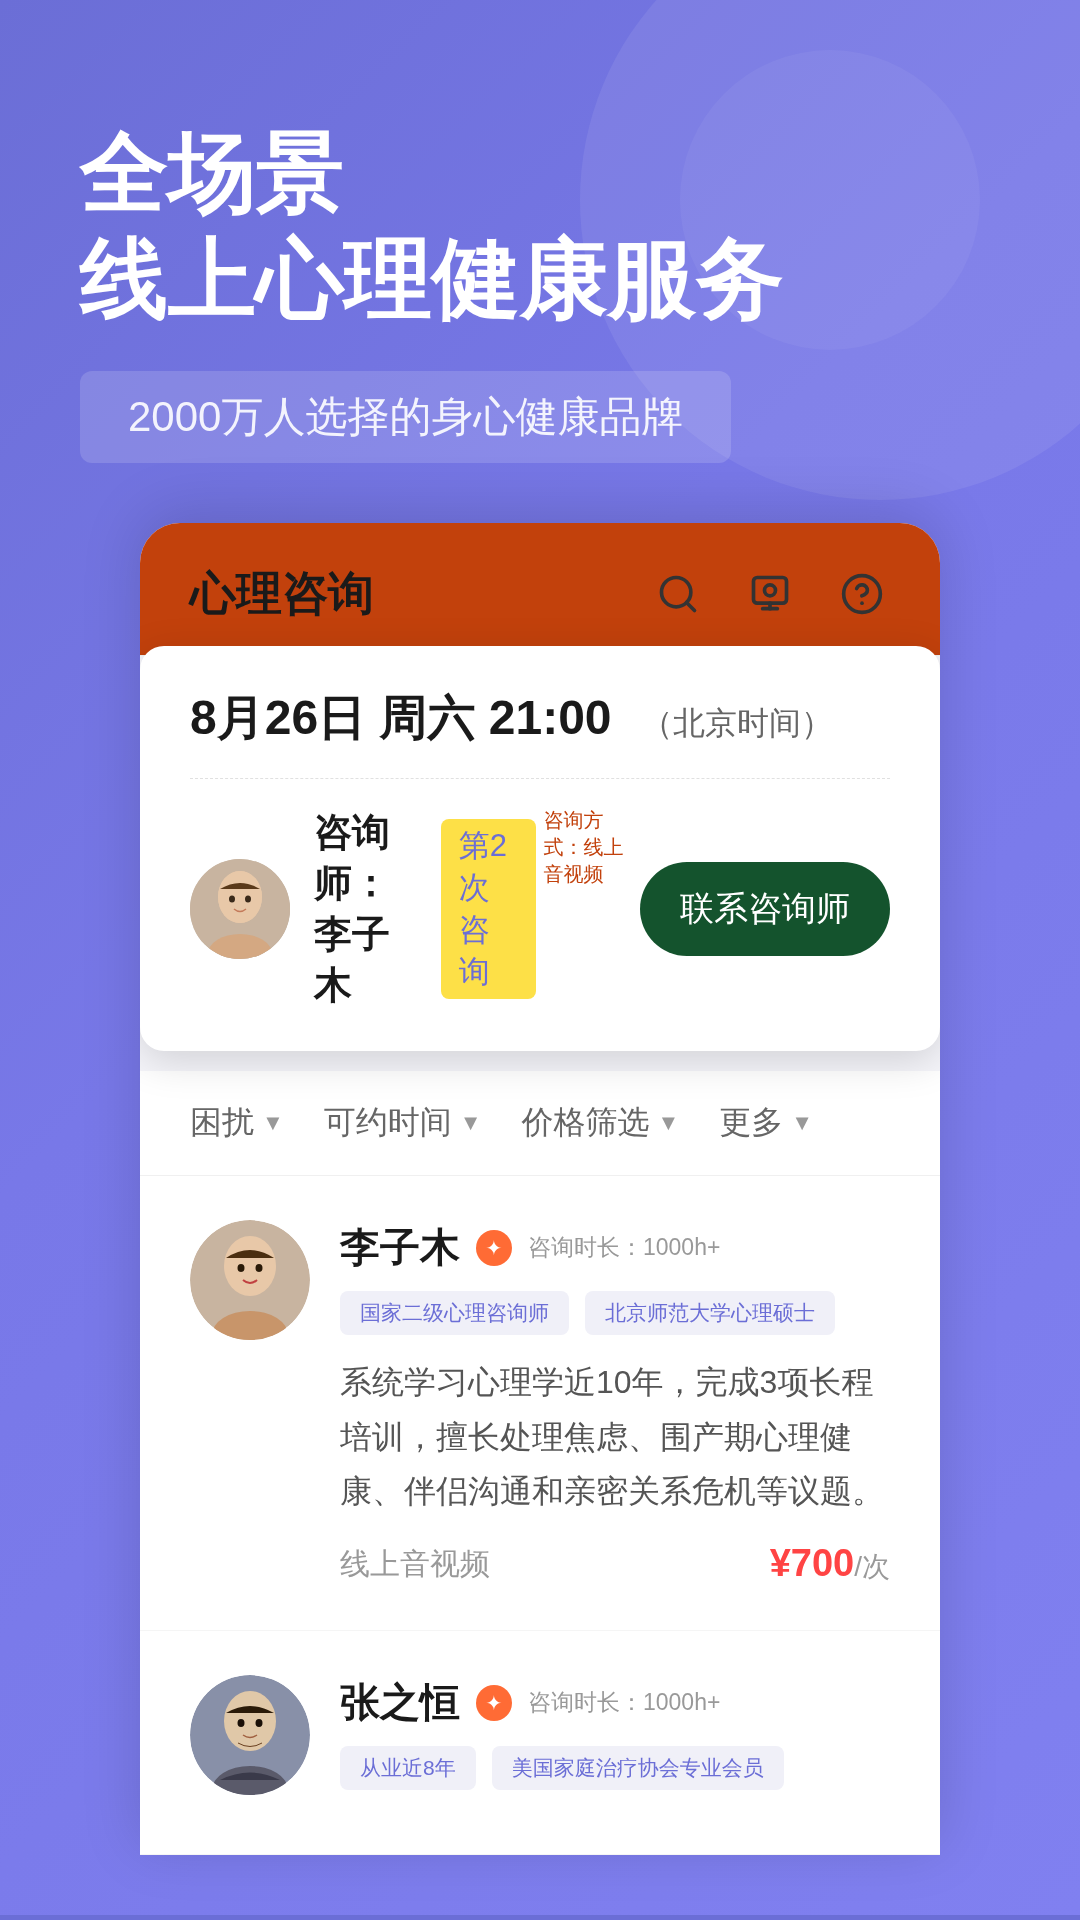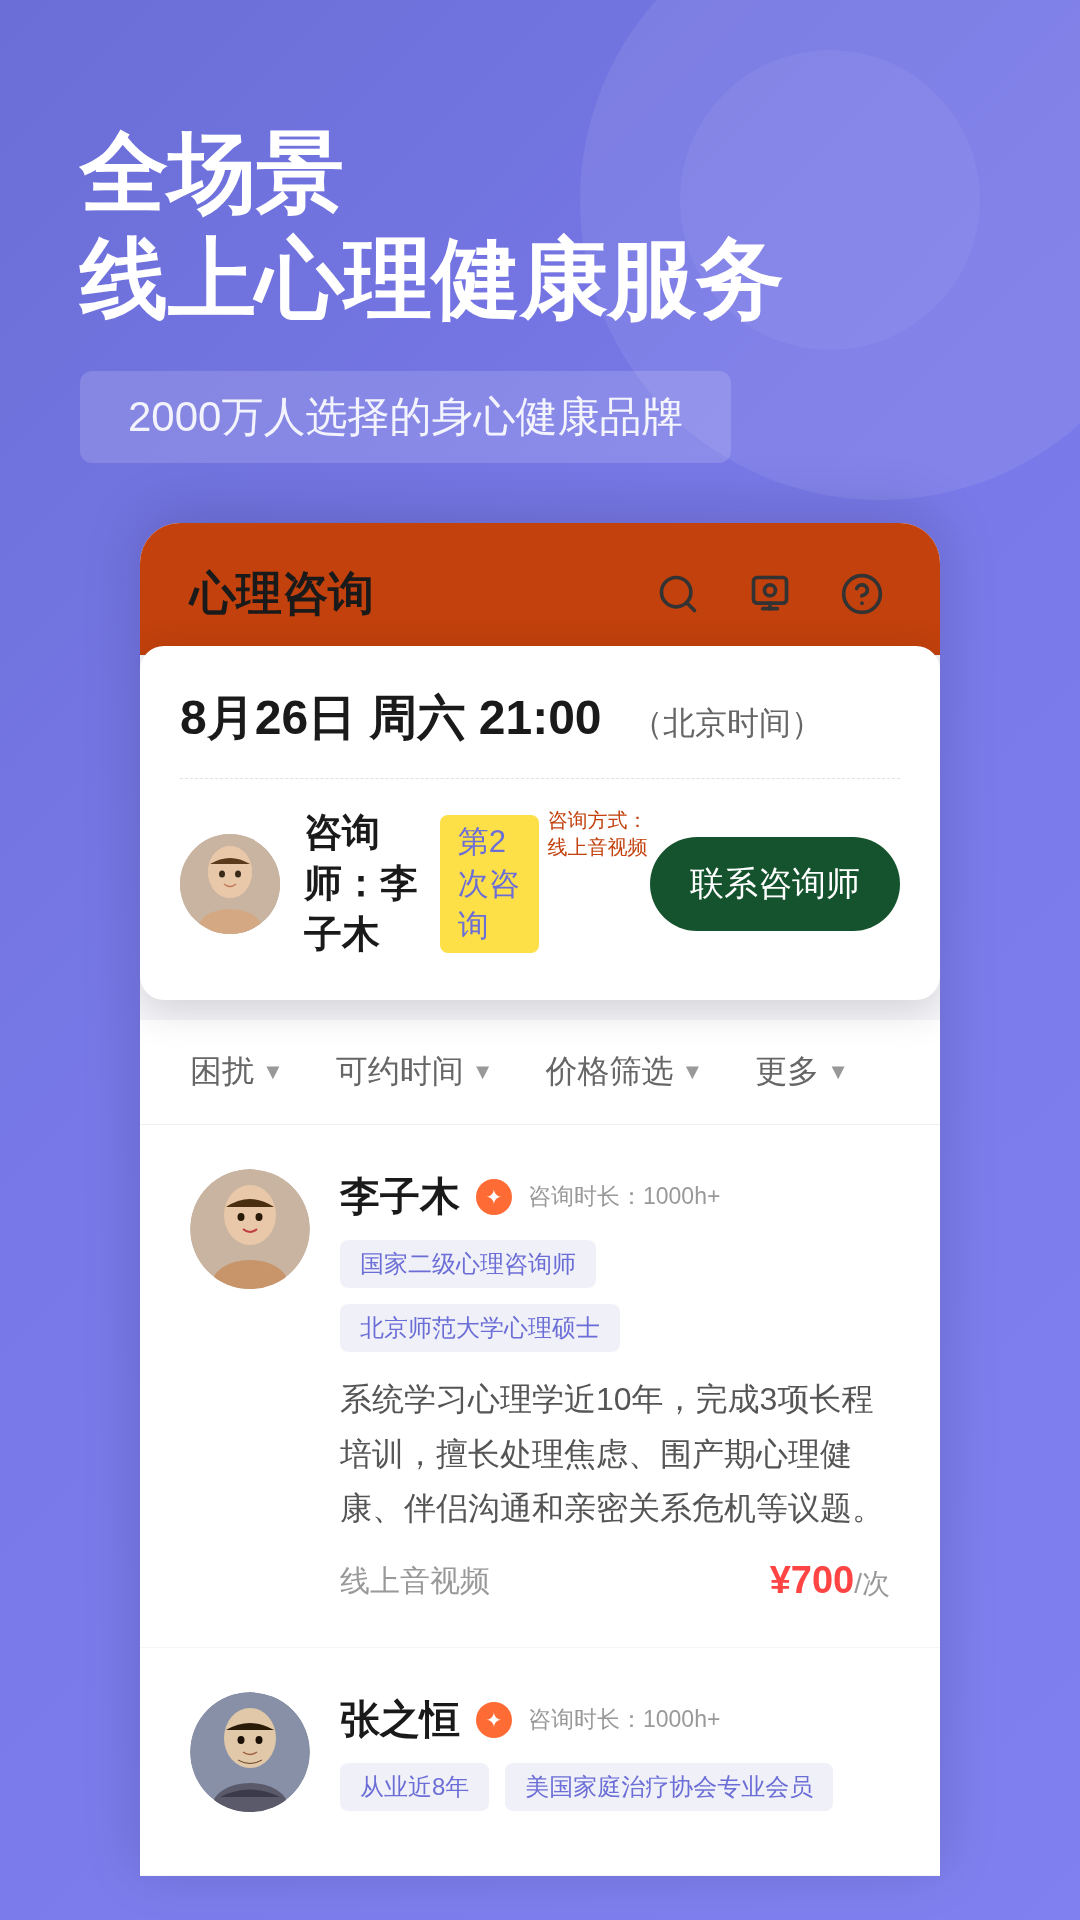--- a/index.html
+++ b/index.html
@@ -208,21 +208,21 @@
       cursor: pointer;
       white-space: nowrap;
     }
 
     
     .filter-row {
       background: white;
       display: flex;
       align-items: center;
       padding: 30px 50px;
-      gap: 52px;
+      gap: 40px;
       border-bottom: 1px solid #f0f0f0;
     }
 
     .filter-item {
       display: flex;
       align-items: center;
       gap: 8px;
       font-size: 32px;
       color: #666;
       cursor: pointer;
@@ -293,21 +293,21 @@
       gap: 16px;
       margin-bottom: 20px;
       flex-wrap: wrap;
     }
 
     .tag {
       background: #F0F0F8;
       color: #6B6ED6;
       padding: 8px 20px;
       border-radius: 8px;
-      font-size: 24px;
+      font-size: 21px;
     }
 
     .counselor-desc {
       font-size: 32px;
       color: #555;
       line-height: 1.7;
       margin-bottom: 24px;
       display: -webkit-box;
       -webkit-line-clamp: 3;
       -webkit-box-orient: vertical;
@@ -340,21 +340,21 @@
       font-size: 28px;
       color: #999;
     }
 
     
     .floating-card {
       position: relative;
       background: white;
       border-radius: 24px;
       margin: 0 -30px;
-      padding: 40px 40px;
+      padding: 40px 50px;
       box-shadow: 0 10px 40px rgba(0,0,0,0.15);
       z-index: 30;
     }
 
   </style>
 </head>
 <body>
 
 <div class="hero">
   <div class="hero-title">

